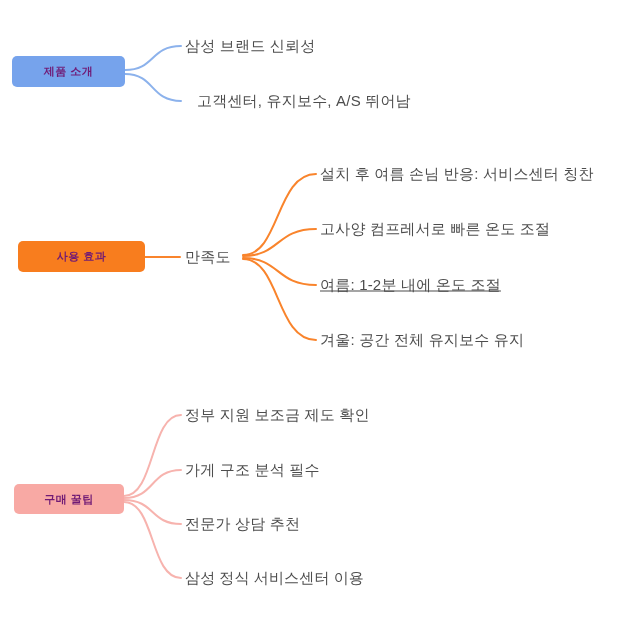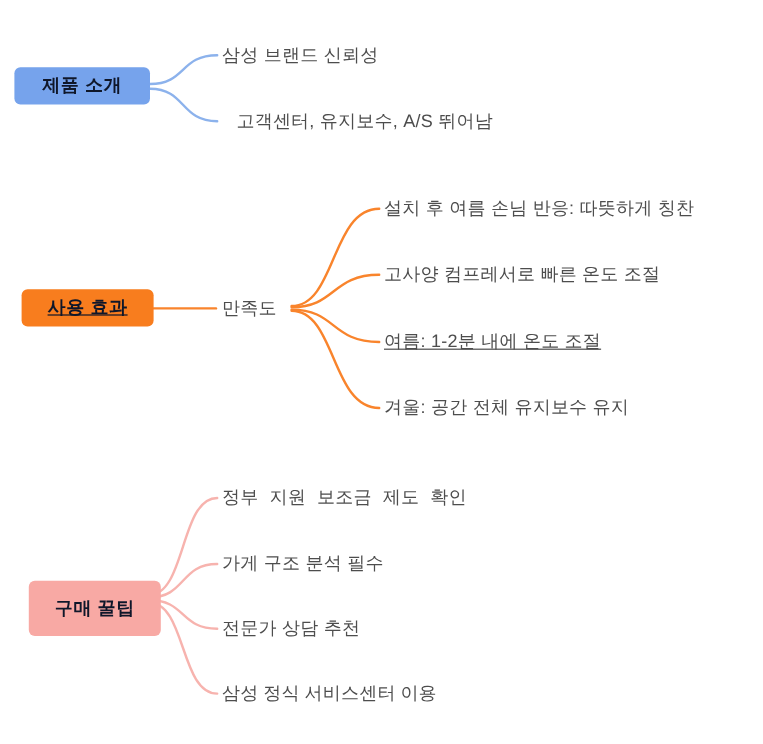--- a/index.html
+++ b/index.html
@@ -24,23 +24,23 @@
   .links path {
     fill: none;
     stroke-width: 2;
     stroke-linecap: round;
   }
   .topic-node {
     position: absolute;
     display: flex;
     align-items: center;
     justify-content: center;
-    color: #0f172a;
+    color: #701a75;
     font-weight: bold;
-    font-size: 15px;
+    font-size: 11px;
     border-radius: 5px;
     box-sizing: border-box;
     letter-spacing: 0.5px;
     cursor: pointer;
     white-space: nowrap;
   }
   .leaf {
     position: absolute;
     transform: translateY(-50%);
     font-size: 15px;
@@ -70,29 +70,29 @@
     <path d="M124,498 C155,498 150,470 181,470" stroke="#f7b3ae"></path>
     <path d="M124,500 C155,500 150,524 181,524" stroke="#f7b3ae"></path>
     <path d="M124,502 C155,502 150,578 181,578" stroke="#f7b3ae"></path>
   </svg>
 
   <div class="topic-node" style="left: 12px; top: 56px; width: 113px; height: 31px; background-color: rgb(118, 163, 236);">제품 소개</div>
 
   <div class="leaf" style="left:185px; top:46px;">삼성 브랜드 신뢰성</div>
   <div class="leaf" style="left:185px; top:101px;margin-left:12px;">고객센터, 유지보수, A/S 뛰어남</div>
 
-  <div class="topic-node" style="left: 18px; top: 241px; width: 110px; height: 31px; background-color: rgb(248, 125, 30); text-decoration: underline;">사용 효과</div>
+  <div class="topic-node" style="left: 18px; top: 241px; width: 127px; height: 31px; background-color: rgb(248, 125, 30);">사용 효과</div>
 
   <div class="leaf" style="left:185px; top:257px;">만족도</div>
 
-  <div class="leaf" style="left:320px; top:174px;">설치 후 여름 손님 반응: 따뜻하게 칭찬</div>
+  <div class="leaf" style="left:320px; top:174px;">설치 후 여름 손님 반응: 서비스센터 칭찬</div>
   <div class="leaf" style="left:320px; top:229px;">고사양 컴프레서로 빠른 온도 조절</div>
   <div class="leaf" style="left:320px; top:285px;text-decoration:underline;">여름: 1-2분 내에 온도 조절</div>
   <div class="leaf" style="left:320px; top:340px;">겨울: 공간 전체 유지보수 유지</div>
 
-  <div class="topic-node" style="left: 24px; top: 484px; width: 110px; height: 46px; background-color: rgb(248, 169, 164);">구매 꿀팁</div>
+  <div class="topic-node" style="left: 14px; top: 484px; width: 110px; height: 30px; background-color: rgb(248, 169, 164);">구매 꿀팁</div>
 
-  <div class="leaf" style="left:185px; top:415px;font-family:Liberation Mono, monospace;">정부 지원 보조금 제도 확인</div>
+  <div class="leaf" style="left:185px; top:415px;">정부 지원 보조금 제도 확인</div>
   <div class="leaf" style="left:185px; top:470px;">가게 구조 분석 필수</div>
   <div class="leaf" style="left:185px; top:524px;">전문가 상담 추천</div>
   <div class="leaf" style="left:185px; top:578px;font-family:Liberation Serif, serif;">삼성 정식 서비스센터 이용</div>
 
 </div>
 
 </body></html>

